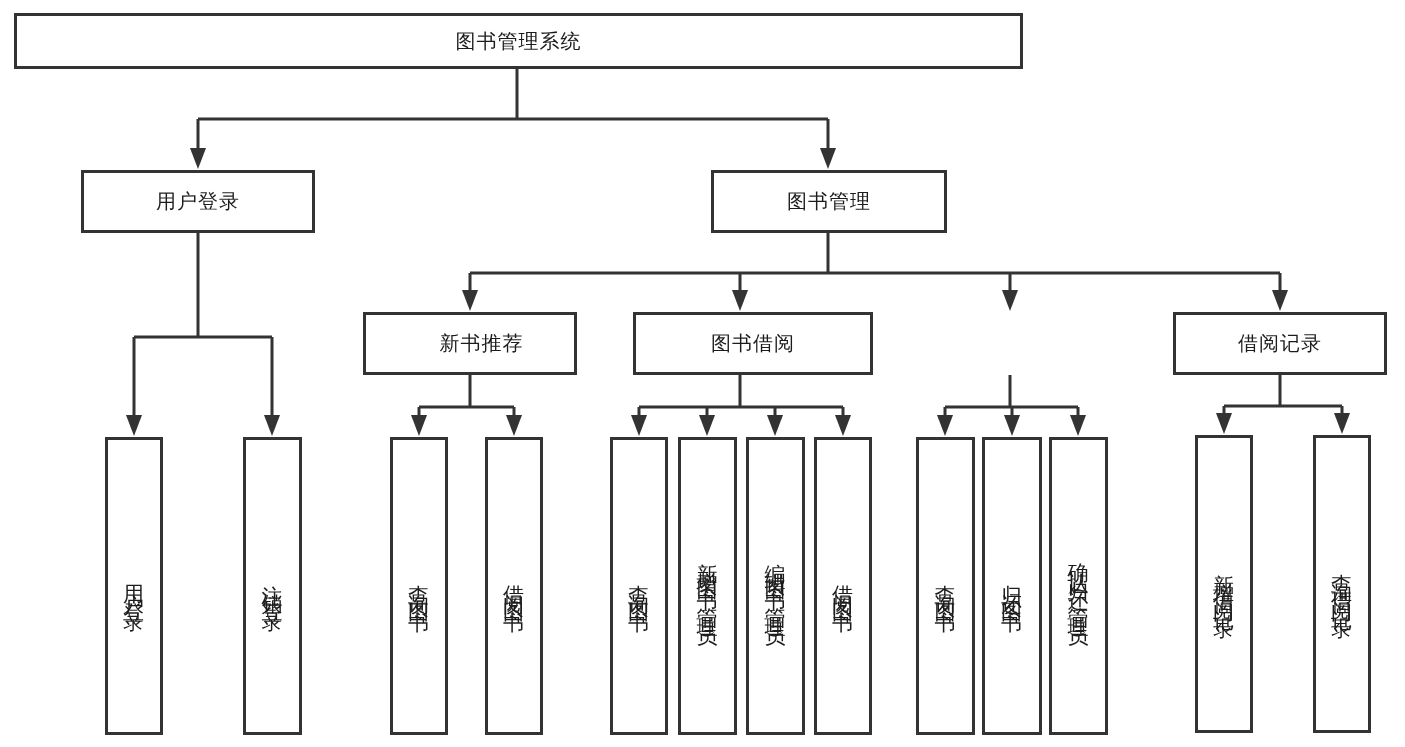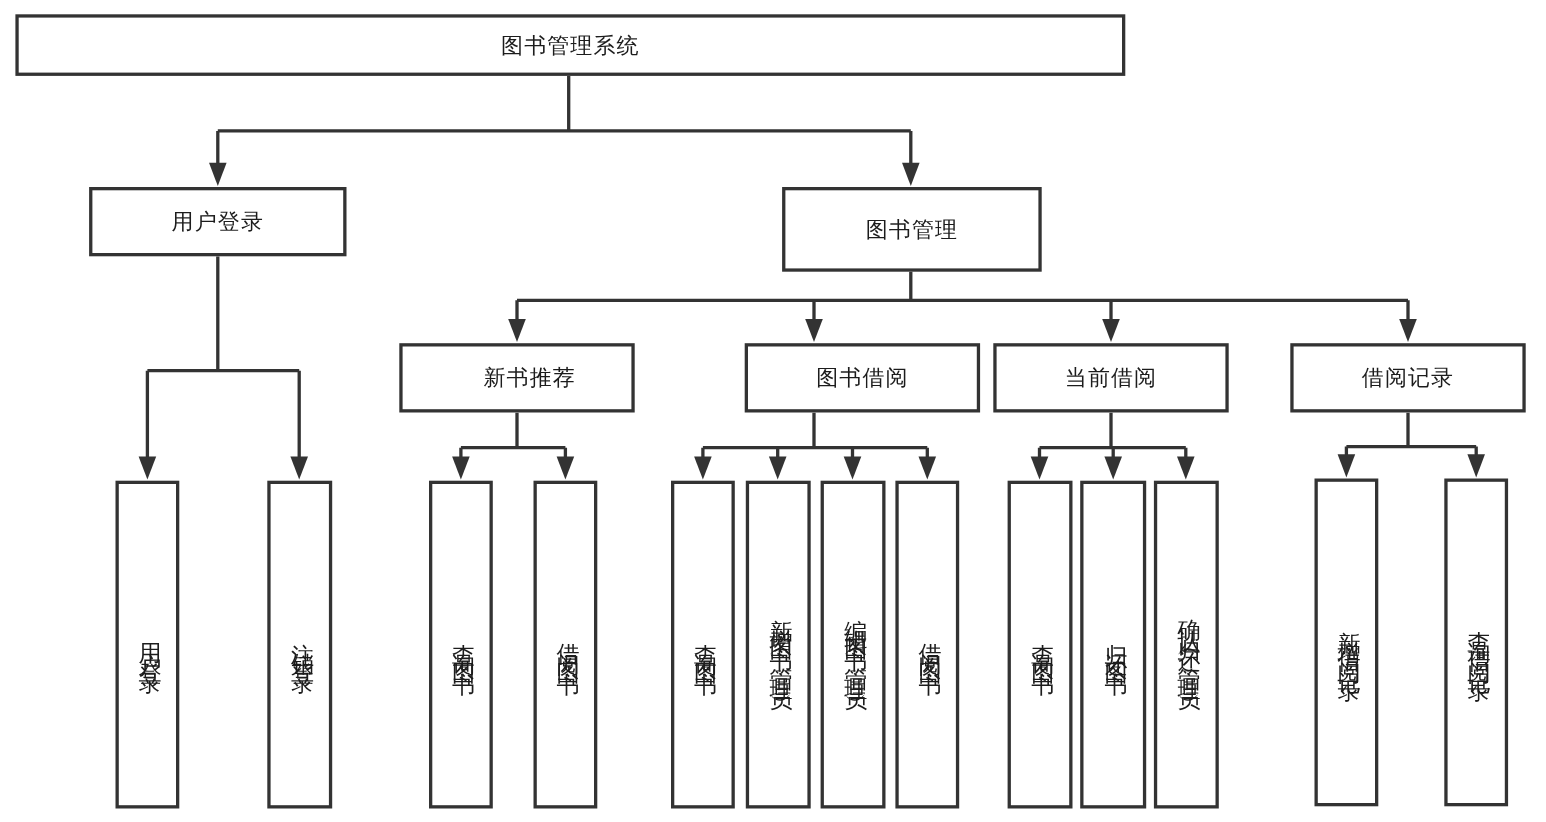--- a/index.html
+++ b/index.html
@@ -1,18 +1,18 @@
 <!DOCTYPE html>
 <html><head>
 <meta charset="utf-8">
 <style>
   html,body { margin:0; padding:0; background:#ffffff; }
   .canvas {
     position:relative; width:1405px; height:747px; background:#ffffff;
-    font-family:Liberation Mono, monospace;
+    font-family:Liberation Sans, sans-serif;
     overflow:hidden;
   }
   .connectors { position:absolute; left:0; top:0; width:1405px; height:747px; pointer-events:none; }
   .node {
     position:absolute; background:#ffffff; border:3px solid #333333;
     box-sizing:border-box; display:flex; align-items:center; justify-content:center;
     color:#1c1c1c;
   }
   .hnode { font-size:20px; letter-spacing:1px; }
   .vnode span {
@@ -63,32 +63,29 @@
     </g>
   </svg>
 
   <div class="node hnode" style="left:14px; top:13px; width:1009px; height:56px;">
     <span>图书管理系统</span>
   </div>
 
   <div class="node hnode" style="left:81px; top:170px; width:234px; height:63px;">
     <span>用户登录</span>
   </div>
-  <div class="node hnode" style="left:711px; top:170px; width:236px; height:77px;">
+  <div class="node hnode" style="left:711px; top:170px; width:236px; height:63px;">
     <span>图书管理</span>
   </div>
 
   <div class="node hnode" style="left:363px; top:312px; width:214px; height:63px;padding-left:23px;">
     <span>新书推荐</span>
   </div>
-  <div class="node hnode" style="left:633px; top:312px; width:214px; height:63px;margin-left:44px;">
+  <div class="node hnode" style="left:633px; top:312px; width:240px; height:63px;">
     <span>图书借阅</span>
-  </div>
-  <div class="node hnode" style="left:903px; top:312px; width:214px; height:63px;">
-    <span>当前借阅</span>
   </div>
   <div class="node hnode" style="left:1173px; top:312px; width:214px; height:63px;">
     <span>借阅记录</span>
   </div>
 
   <div class="node vnode" style="left:105px; top:437px; width:58px; height:298px;">
     <span>用户登录</span>
   </div>
   <div class="node vnode" style="left:243px; top:437px; width:59px; height:298px;">
     <span>注销登录</span>

